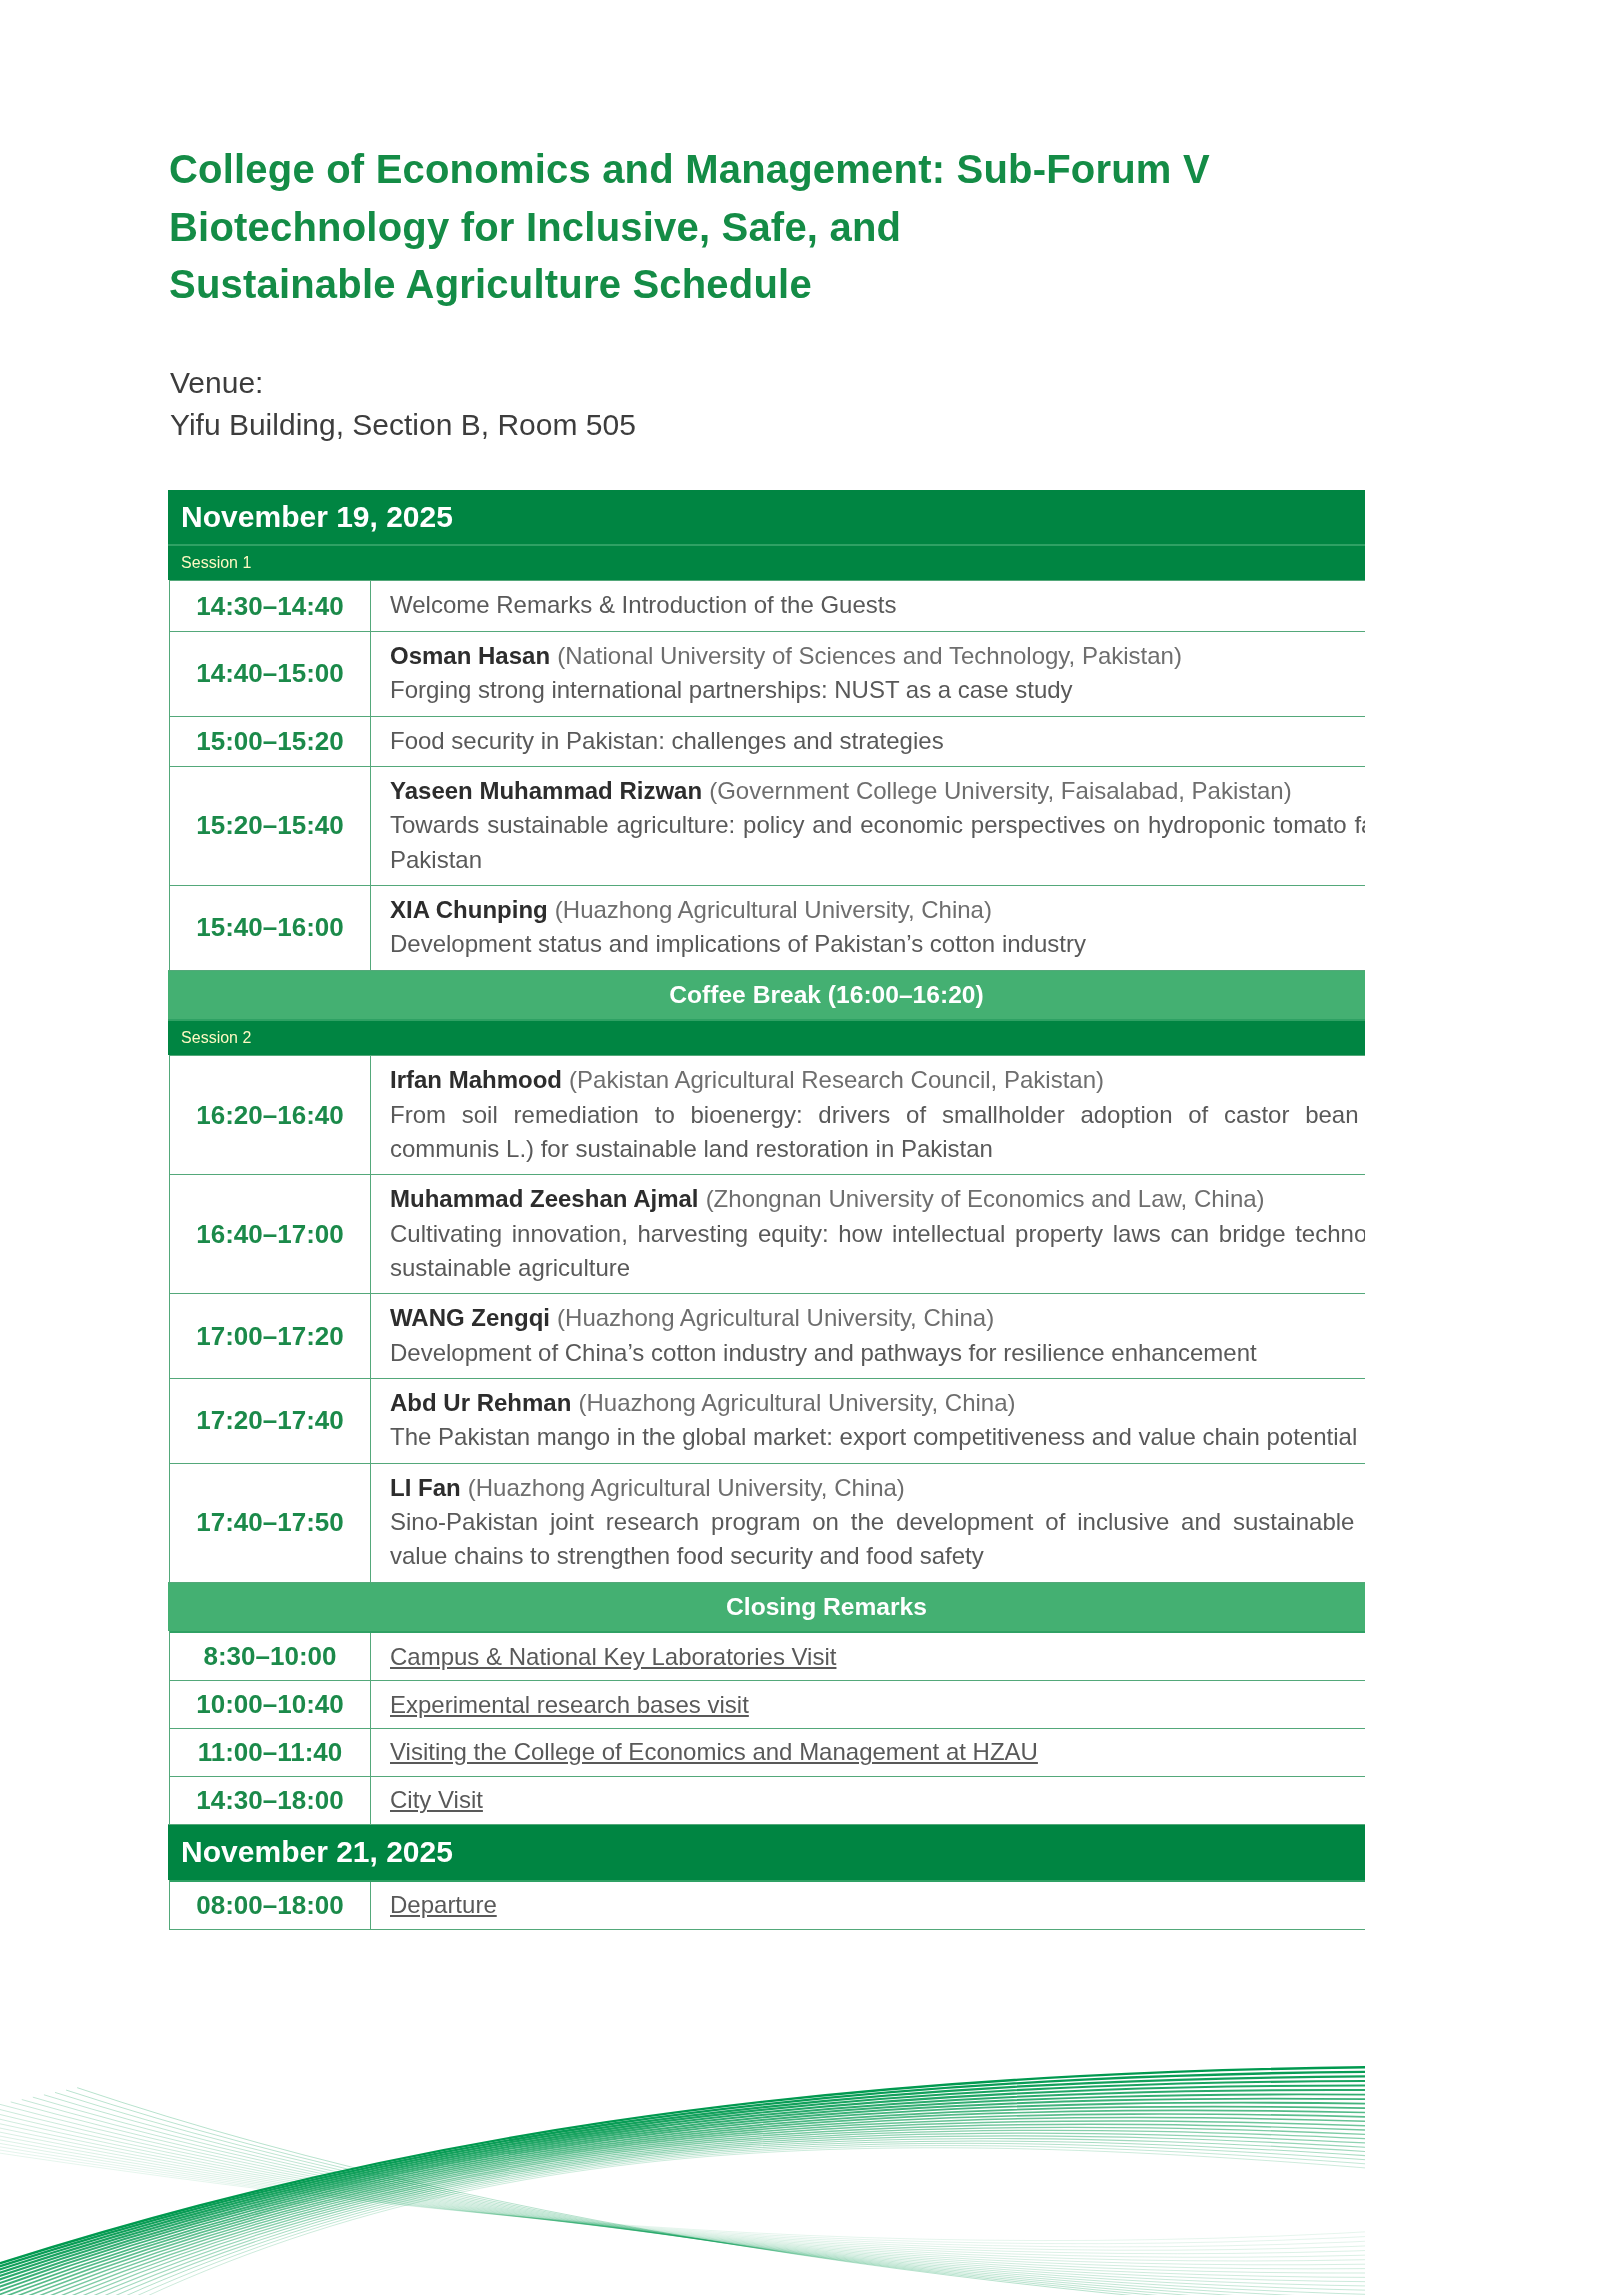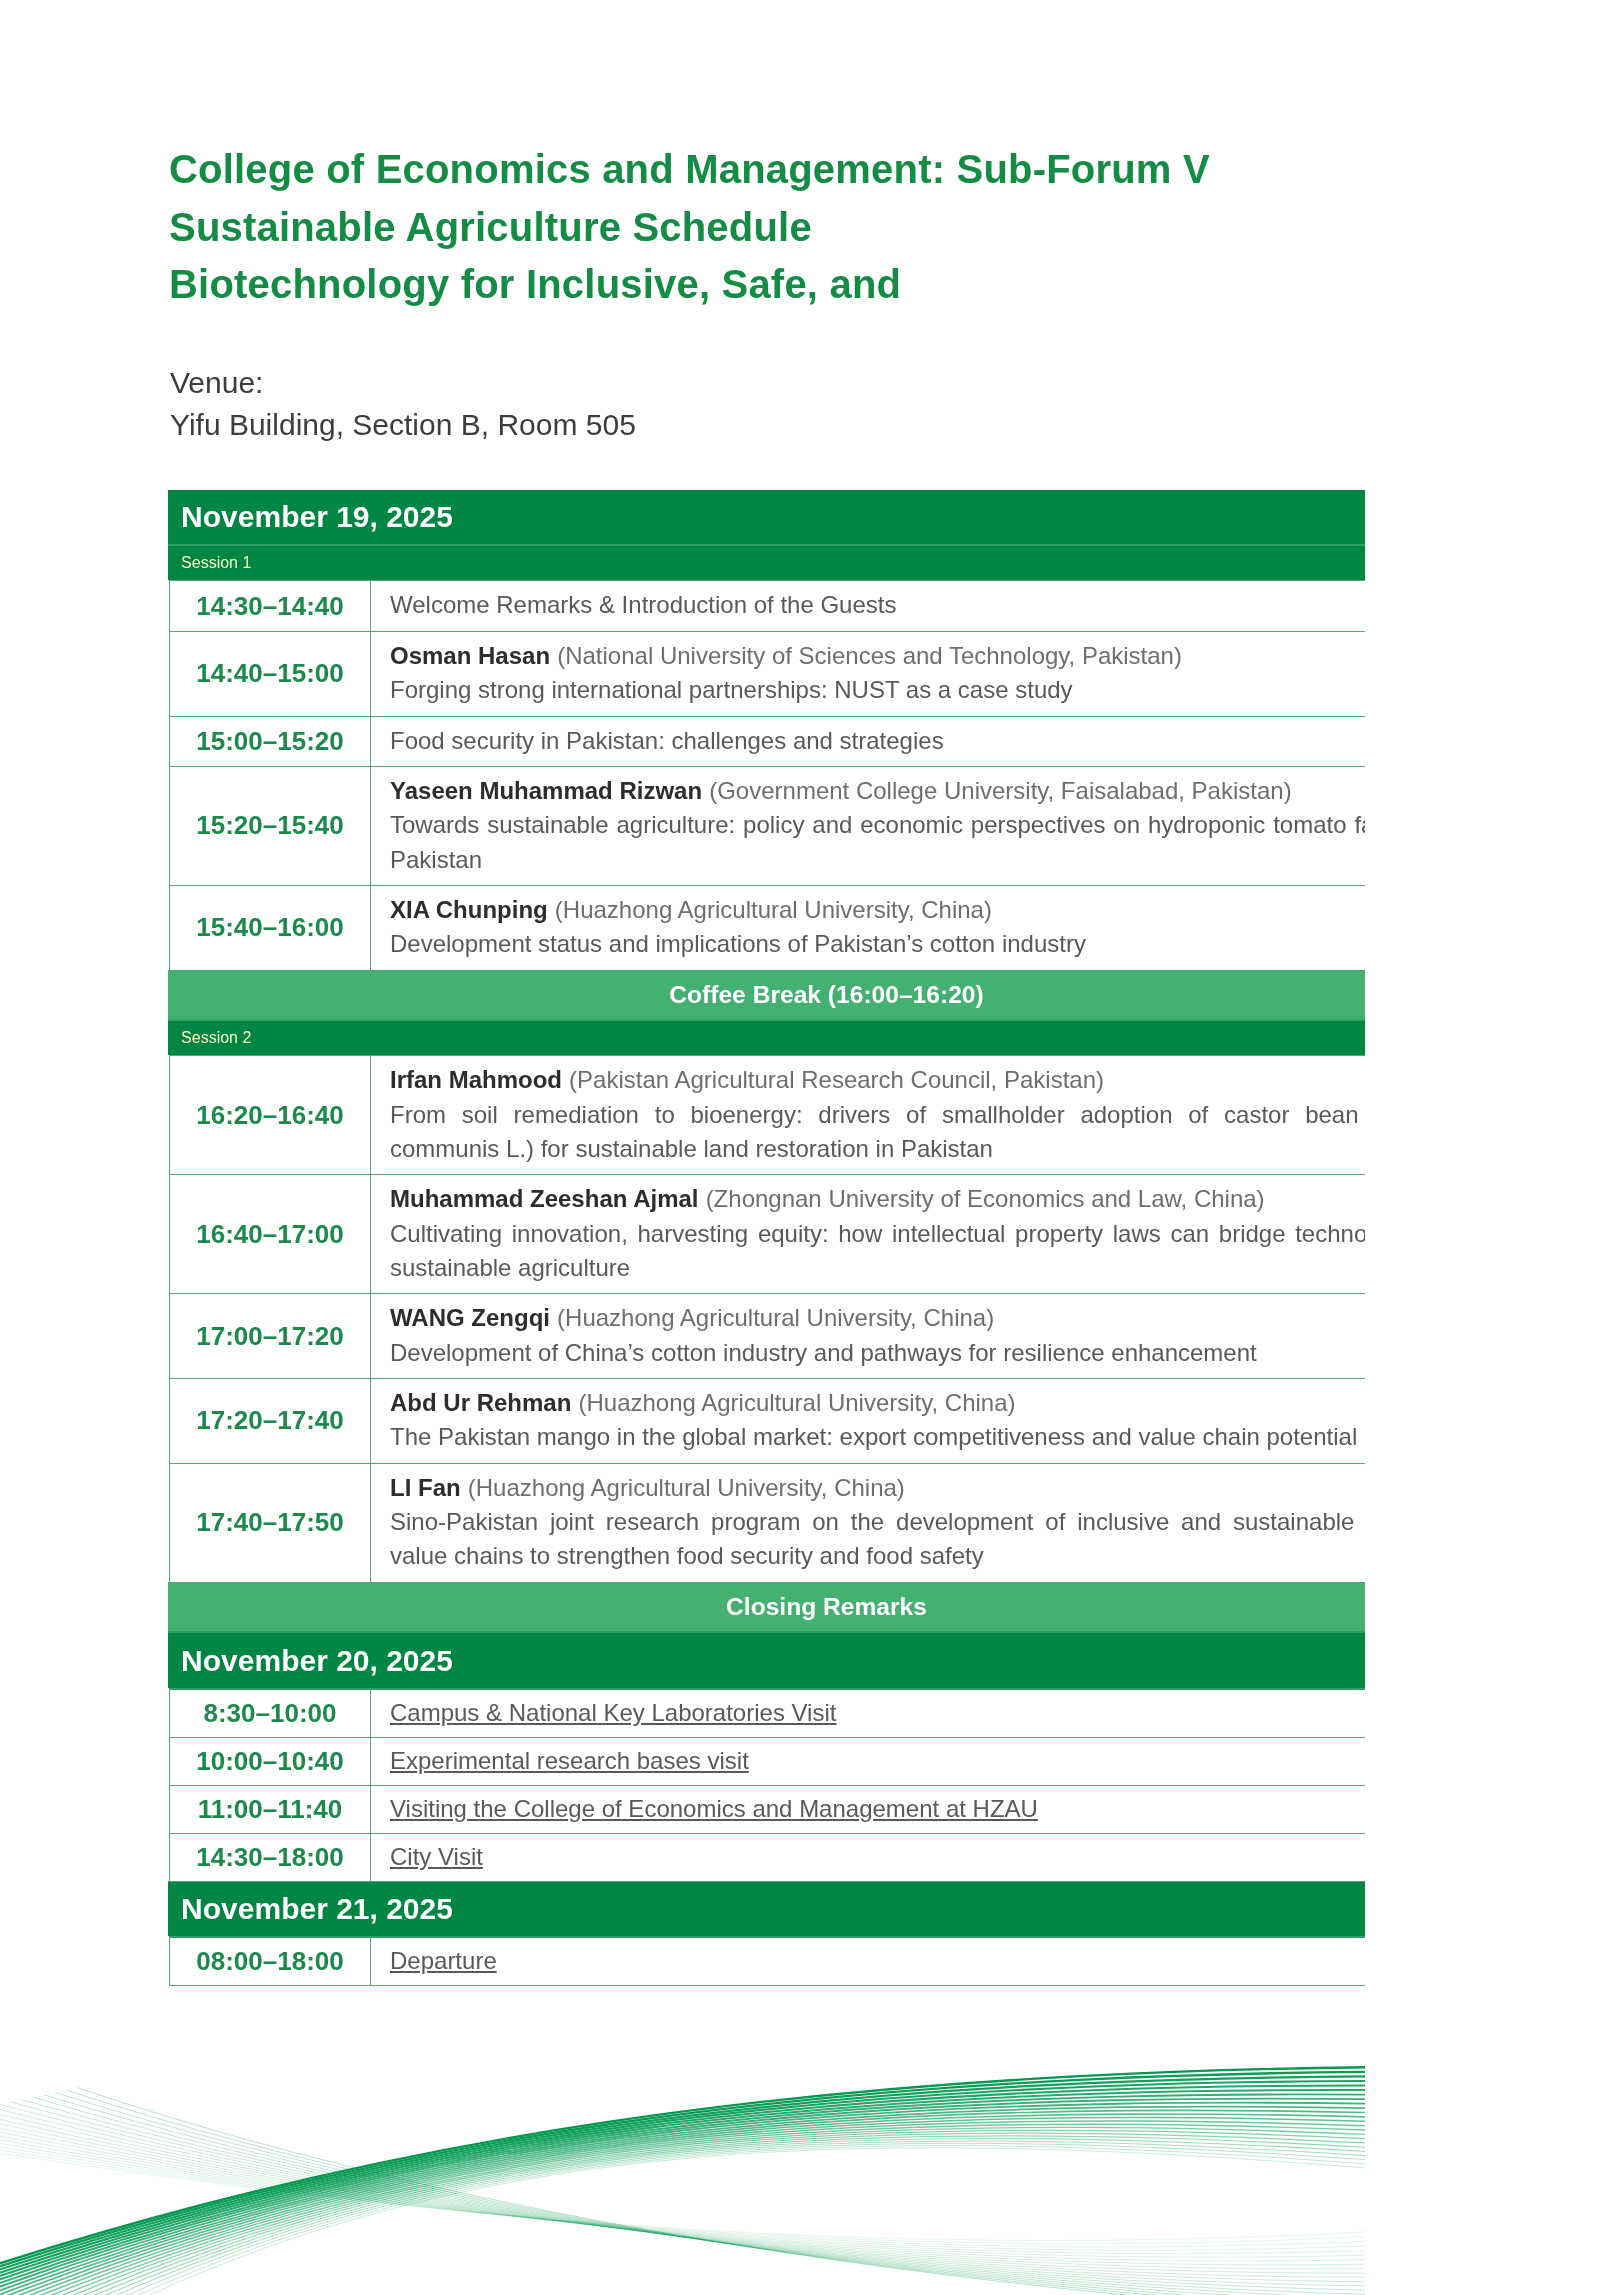--- a/index.html
+++ b/index.html
@@ -110,22 +110,22 @@
     pointer-events:none;
   }
 </style>
 </head>
 <body>
 
 <div class="page">
 
   <div class="title-block">
     <div>College of Economics and Management: Sub-Forum V</div>
+    <div>Biotechnology for Inclusive, Safe, and</div>
     <div>Sustainable Agriculture Schedule</div>
-    <div>Biotechnology for Inclusive, Safe, and</div>
   </div>
 
   <div class="venue-block">
     <div>Venue:</div>
     <div>Yifu Building, Section B, Room 505</div>
   </div>
 
   <div class="schedule">
       <div class="row date-row"><span>November 19, 2025</span></div>
       <div class="row session-row"><span>Session 1</span></div>
@@ -213,21 +213,20 @@
       <div class="row talk-row">
         <div class="time-cell">
           <span>17:40–17:50</span>
         </div>
         <div class="desc-cell">
           <div class="speaker-line"><span class="speaker-name">LI Fan</span><span class="speaker-affil">(Huazhong Agricultural University, China)</span></div>
           <div class="talk-title">Sino-Pakistan joint research program on the development of inclusive and sustainable agri-food value chains to strengthen food security and food safety</div>
         </div>
       </div>
       <div class="row break-row"><span>Closing Remarks</span></div>
-      <div class="row date-row"><span>November 20, 2025</span></div>
       <div class="row simple-row">
         <div class="time-cell">
           <span>8:30–10:00</span>
         </div>
         <div class="desc-cell">
           <div>Campus &amp; National Key Laboratories Visit</div>
         </div>
       </div>
       <div class="row simple-row">
         <div class="time-cell">

